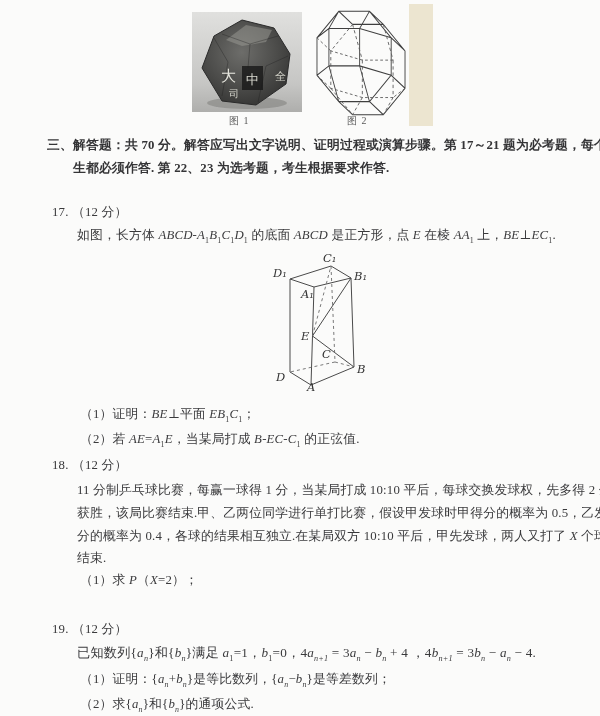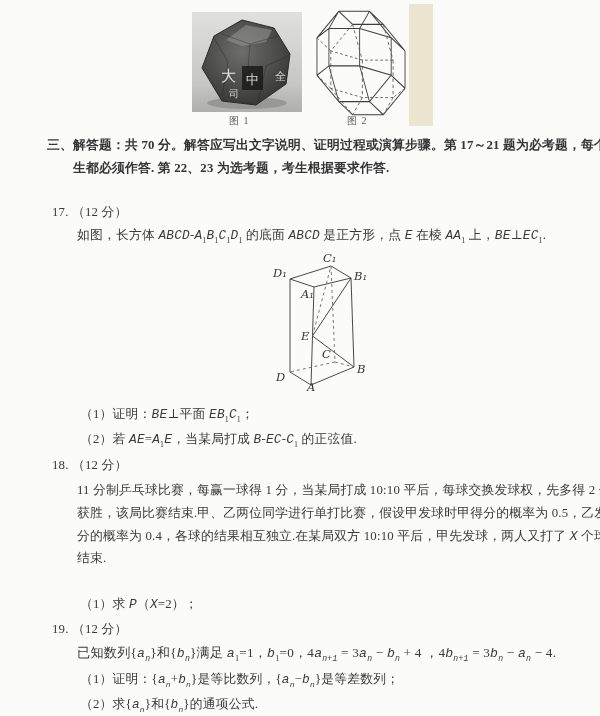--- a/index.html
+++ b/index.html
@@ -5,21 +5,21 @@
   html,body{margin:0;padding:0;background:#ffffff;}
   #page{
     position:relative;width:600px;height:716px;overflow:hidden;
     background:#fbfbfa;
     font-family:"Liberation Serif","DejaVu Serif",serif;
     color:#3a3a3c;
   }
   .line{position:absolute;white-space:nowrap;font-size:12.8px;letter-spacing:0.2px;}
   .bold{font-weight:bold;color:#343436;}
   .caption{position:absolute;font-size:10px;color:#5a5a5a;letter-spacing:1px;}
-  .m{font-style:italic;font-family:Liberation Mono, monospace;}
+  .m{font-style:italic;font-family:Liberation Serif, serif;}
   sub{font-size:0.62em;line-height:0;}
   sub.m{font-style:italic;}
   .tan-strip{position:absolute;left:409px;top:4px;width:24px;height:122px;background:#ece5d0;}
   svg text{font-family:"DejaVu Serif","Liberation Serif",serif;}
   .vlabel{font-style:italic;font-size:11.5px;fill:#333;}
   .photo-frame{position:absolute;left:192px;top:12px;width:110px;height:100px;}
   .fig2-box{position:absolute;left:314px;top:8px;width:94px;height:110px;}
   .prism-box{position:absolute;left:258px;top:250px;width:110px;height:142px;margin-left:7px;}
 </style>
 </head>
@@ -115,20 +115,20 @@
   </div>
 
   <div class="line" style="left:80px;top:406px;"><span>（1）证明：</span><span class="m">BE</span><span>⊥平面 </span><span class="m">EB</span><sub>1</sub><span class="m">C</span><sub>1</sub><span>；</span></div>
   <div class="line" style="left:80px;top:431px;"><span>（2）若 </span><span class="m">AE</span><span>=</span><span class="m">A</span><sub>1</sub><span class="m">E</span><span>，当某局打成 </span><span class="m">B</span><span>-</span><span class="m">EC</span><span>-</span><span class="m">C</span><sub>1</sub><span> 的正弦值.</span></div>
 
   <div class="line" style="left:52px;top:457px;">18. （12 分）</div>
   <div class="line" style="left:77px;top:482px;"><span>11 分制乒乓球比赛，每赢一球得 1 分，当某局打成 10:10 平后，每球交换发球权，先多得 2 分的一方</span></div>
   <div class="line" style="left:77px;top:505px;"><span>获胜，该局比赛结束.甲、乙两位同学进行单打比赛，假设甲发球时甲得分的概率为 0.5，乙发球时甲得</span></div>
   <div class="line" style="left:77px;top:528px;"><span>分的概率为 0.4，各球的结果相互独立.在某局双方 10:10 平后，甲先发球，两人又打了 </span><span class="m">X</span><span> 个球该局比赛</span></div>
   <div class="line" style="left:77px;top:550px;"><span>结束.</span></div>
-  <div class="line" style="left:80px;top:572px;margin-top:24px;"><span>（1）求 </span><span class="m">P</span><span>（</span><span class="m">X</span><span>=2）；</span></div>
+  <div class="line" style="left:80px;top:572px;"><span>（1）求 </span><span class="m">P</span><span>（</span><span class="m">X</span><span>=2）；</span></div>
 
   <div class="line" style="left:52px;top:621px;">19. （12 分）</div>
   <div class="line" style="left:77px;top:644px;font-size:13.2px;"><span>已知数列{</span><span class="m">a</span><sub class="m">n</sub><span>}和{</span><span class="m">b</span><sub class="m">n</sub><span>}满足 </span><span class="m">a</span><sub>1</sub><span>=1，</span><span class="m">b</span><sub>1</sub><span>=0，4</span><span class="m">a</span><sub class="m">n+1</sub><span> = 3</span><span class="m">a</span><sub class="m">n</sub><span> − </span><span class="m">b</span><sub class="m">n</sub><span> + 4 ，4</span><span class="m">b</span><sub class="m">n+1</sub><span> = 3</span><span class="m">b</span><sub class="m">n</sub><span> − </span><span class="m">a</span><sub class="m">n</sub><span> − 4.</span></div>
   <div class="line" style="left:80px;top:671px;"><span>（1）证明：{</span><span class="m">a</span><sub class="m">n</sub><span>+</span><span class="m">b</span><sub class="m">n</sub><span>}是等比数列，{</span><span class="m">a</span><sub class="m">n</sub><span>−</span><span class="m">b</span><sub class="m">n</sub><span>}是等差数列；</span></div>
   <div class="line" style="left:80px;top:696px;"><span>（2）求{</span><span class="m">a</span><sub class="m">n</sub><span>}和{</span><span class="m">b</span><sub class="m">n</sub><span>}的通项公式.</span></div>
 
 </div>
 
 </body></html>

